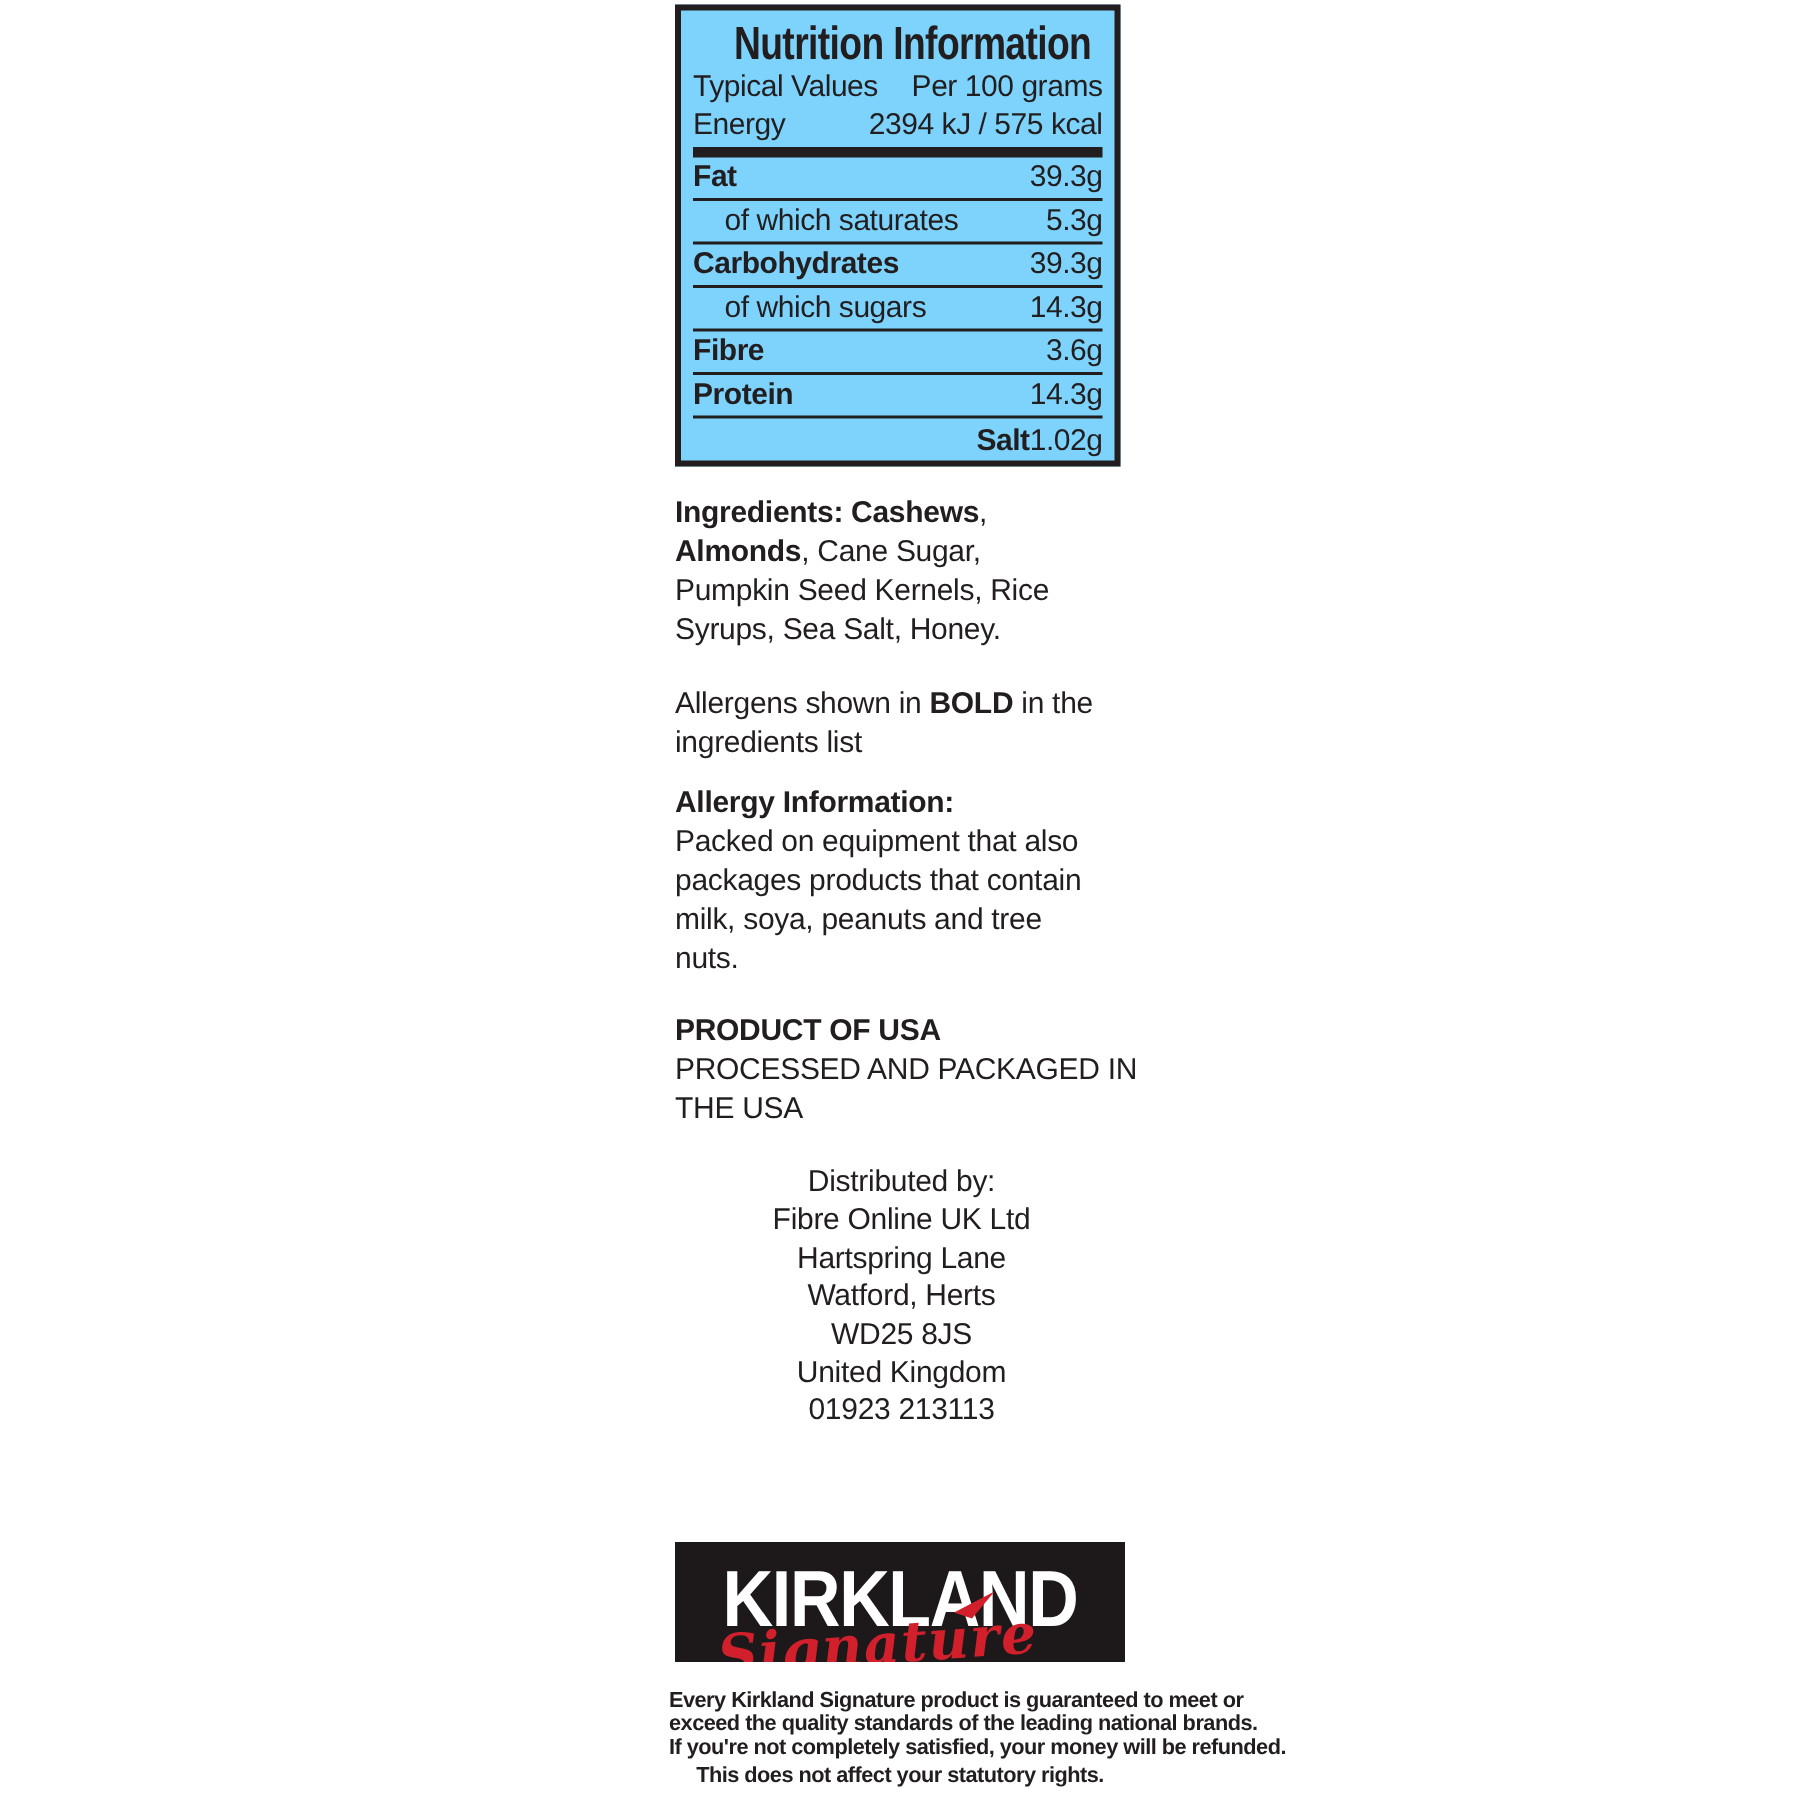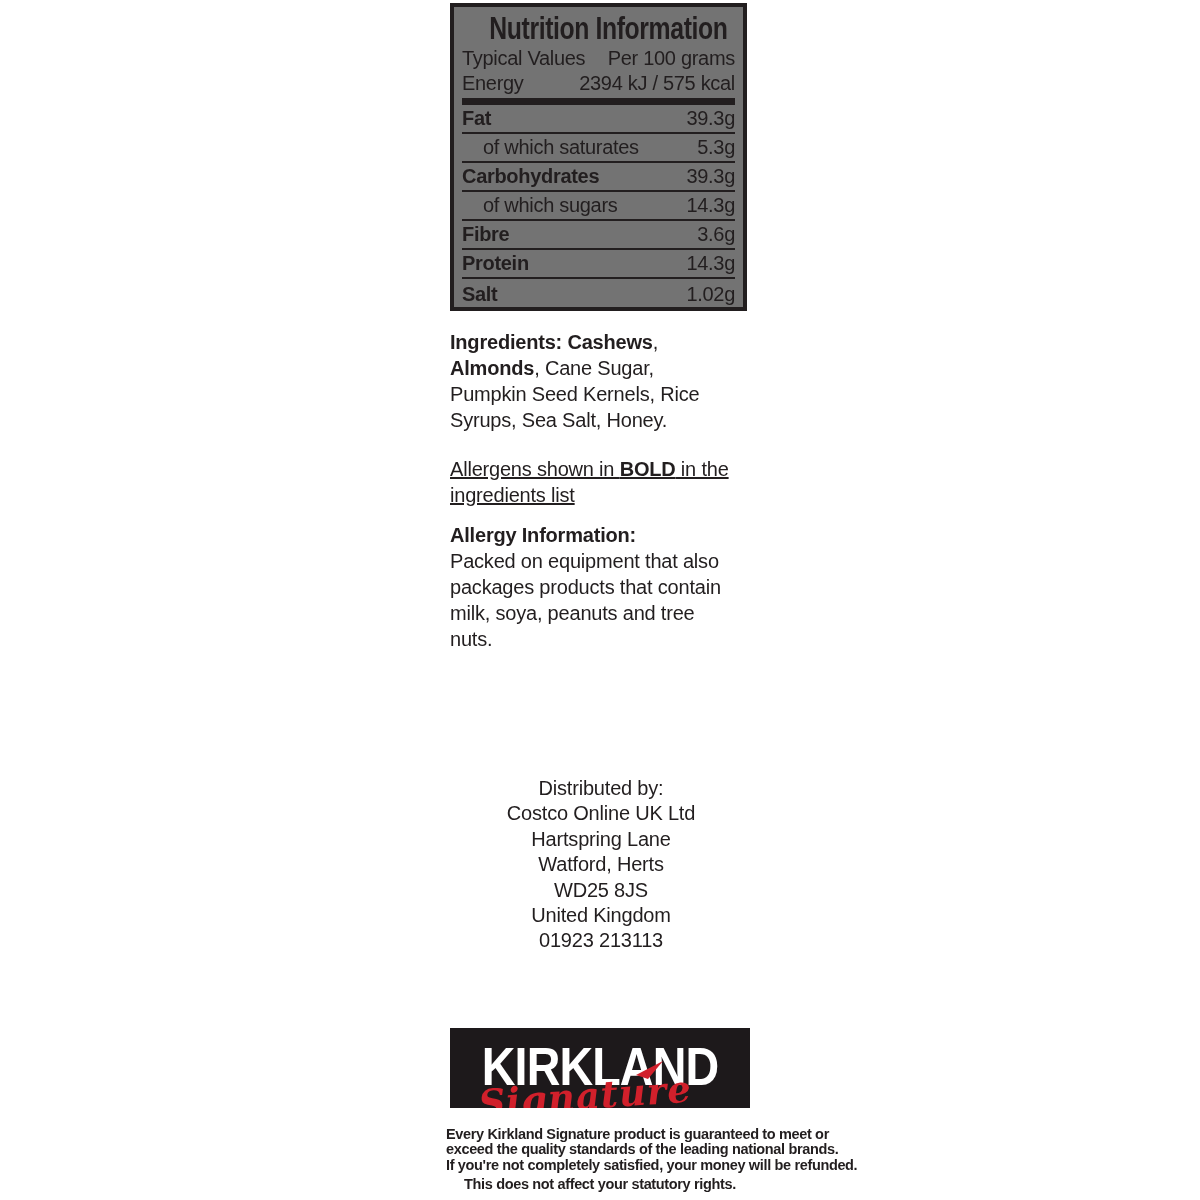--- a/index.html
+++ b/index.html
@@ -3,39 +3,39 @@
 <meta charset="utf-8">
 <style>
   html,body { margin:0; padding:0; background:#ffffff; }
   .canvas {
     position:relative; width:1200px; height:1200px; background:#ffffff;
     font-family:"Liberation Sans", sans-serif; color:#221e1f; overflow:hidden;
   }
   
   .nutrition {
     position:absolute; left:450px; top:3px; width:297px; height:308px;
-    box-sizing:border-box; border:4px solid #221e1f; background:#737373;
+    box-sizing:border-box; border:4px solid #221e1f; background:#7dd3fc;
     padding:5px 8px 3px;
   }
   .nt-title {
     font-weight:bold; font-size:31px; line-height:34px; white-space:nowrap;
     text-align:center; transform:scaleX(0.80); transform-origin:center;
     letter-spacing:-0.5px;
   }
   .nt-flex {
     display:flex; justify-content:space-between; align-items:flex-end;
     font-size:20px; line-height:25px; letter-spacing:-0.3px;
   }
   .nt-bar { height:7px; background:#221e1f; margin-top:2px; }
   .nt-item {
     display:flex; justify-content:space-between; align-items:flex-end;
     font-size:20px; height:29px; box-sizing:border-box;
     border-bottom:2px solid #221e1f; padding-bottom:2px; letter-spacing:-0.3px;
   }
-  .nt-item:last-child { border-bottom:none; }
+  .nt-item:last-child { border-bottom:none;justify-content:flex-end; }
   .nt-item .lbl.bold { font-weight:bold; }
   .nt-item .lbl.indent { padding-left:21px; }
   
   .tblock {
     position:absolute; left:450px; width:302px;
     font-size:20px; line-height:26px; letter-spacing:-0.2px;
   }
   .tblock .line { white-space:nowrap; }
   .tblock .b, .tblock .heading { font-weight:bold; }
   .dist { line-height:25.4px; }
@@ -117,39 +117,46 @@
       </div>
   </section>
 
   <div class="tblock" style="top:329px;" id="ingredients">
       <div class="line"><span class="b">Ingredients: Cashews</span><span>,</span></div>
       <div class="line"><span class="b">Almonds</span><span>, Cane Sugar,</span></div>
       <div class="line"><span>Pumpkin Seed Kernels, Rice</span></div>
       <div class="line"><span>Syrups, Sea Salt, Honey.</span></div>
     </div>
 
-  <div class="tblock" style="top:456px;text-decoration:underline;" id="allergens-note">
+  <div class="tblock" style="top:456px;" id="allergens-note">
       <div class="line"><span>Allergens shown in </span><span class="b">BOLD</span><span> in the</span></div>
       <div class="line"><span>ingredients list</span></div>
     </div>
 
   <div class="tblock" style="top:522px;">
     <div class="line heading">Allergy Information:</div>
     <div id="allergy-lines">
         <div class="line">Packed on equipment that also</div>
         <div class="line">packages products that contain</div>
         <div class="line">milk, soya, peanuts and tree</div>
         <div class="line">nuts.</div>
       </div>
   </div>
 
+  <div class="tblock" style="top:674px;">
+    <div class="line heading">PRODUCT OF USA</div>
+    <div id="origin-lines">
+        <div class="line">PROCESSED AND PACKAGED IN</div>
+        <div class="line">THE USA</div>
+      </div>
+  </div>
 
   <div class="tblock dist" style="top:776px;text-align:center;" id="distribution">
       <div class="line">Distributed by:</div>
-      <div class="line">Costco Online UK Ltd</div>
+      <div class="line">Fibre Online UK Ltd</div>
       <div class="line">Hartspring Lane</div>
       <div class="line">Watford, Herts</div>
       <div class="line">WD25 8JS</div>
       <div class="line">United Kingdom</div>
       <div class="line">01923 213113</div>
     </div>
 
   <div class="logo" style="background: rgb(29, 25, 27);">
     <div class="logo-brand" style="color: rgb(255, 255, 255);">KIRKLAND</div>
     <svg class="sig-arrow" viewBox="0 0 30 20">

